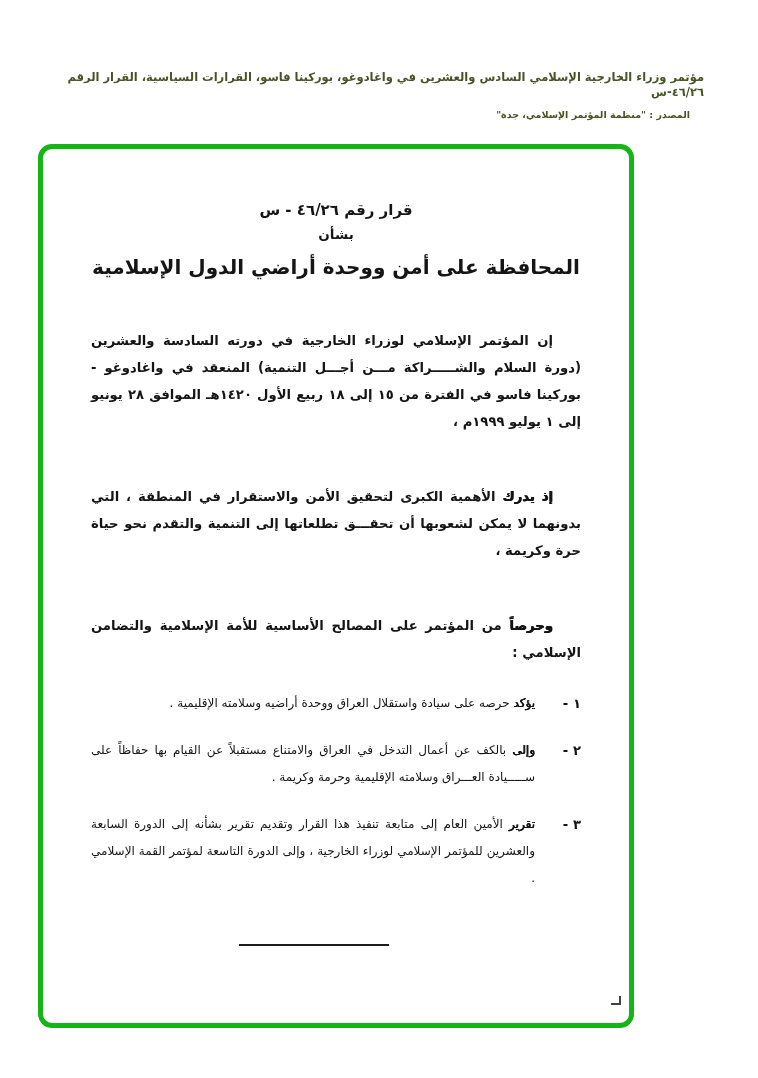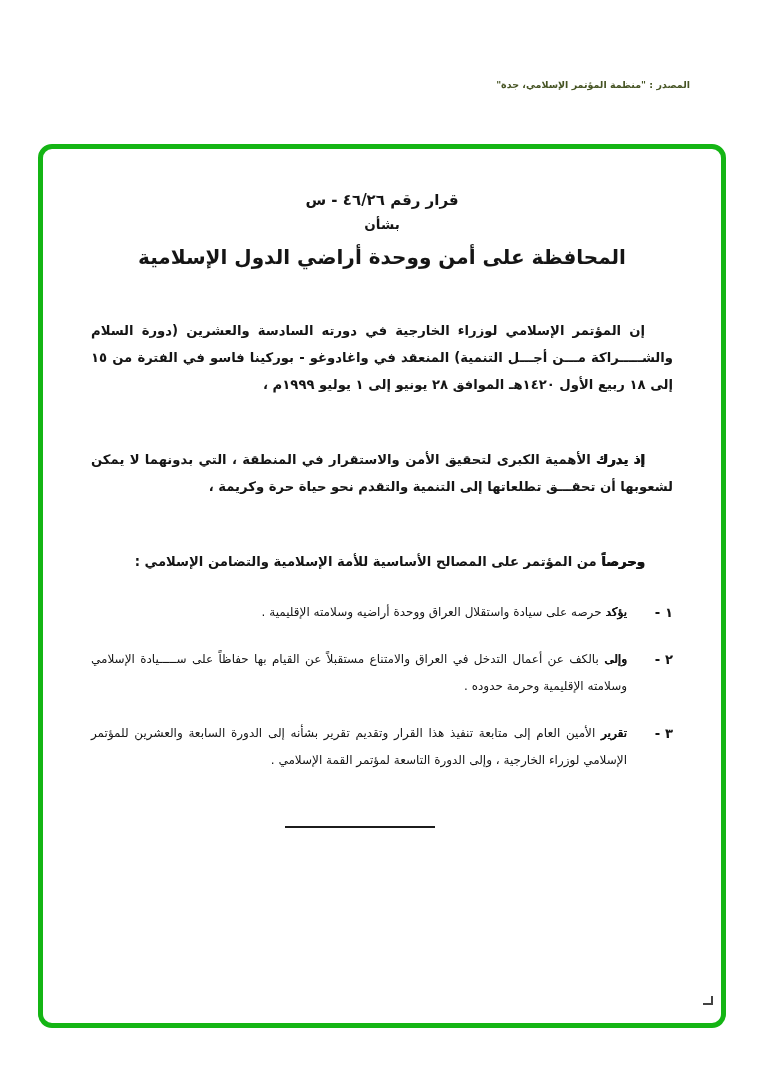--- a/index.html
+++ b/index.html
@@ -20,23 +20,23 @@
   
   .src-header{
     position:absolute;top:70px;right:54px;left:54px;
     direction:rtl;text-align:right;color:var(--header-color);
   }
   .src-line1{font-size:11.5px;font-weight:bold;line-height:15px;letter-spacing:0;}
   .src-line2{font-size:9.5px;font-weight:bold;margin-top:9px;padding-right:14px;}
 
   
   .green-box{
-    position:absolute;top:144px;left:38px;width:688px;height:884px;
+    position:absolute;top:144px;left:38px;width:596px;height:884px;
     border:5px solid var(--green);border-radius:14px;
-    padding:36px 48px 0 48px;
+    padding:46px 48px 0 48px;
     direction:rtl;color:var(--body-color);background:#fff;
   }
   .doc-title{font-size:15px;font-weight:bold;text-align:center;margin-top:6px;}
   .doc-about{font-size:13.5px;font-weight:bold;text-align:center;margin-top:7px;}
   .doc-subject{font-size:20px;font-weight:bold;text-align:center;margin-top:13px;}
 
   .doc-body{margin-top:44px;}
   .para{
     font-size:13.2px;font-weight:bold;line-height:27px;
     text-align:justify;margin-bottom:24px;text-indent:28px;margin-top:48px;
@@ -58,20 +58,21 @@
     position:absolute;right:8px;bottom:18px;width:10px;height:9px;
     border-right:2px solid #222;border-bottom:2px solid #222;opacity:.85;
   }
 </style>
 </head>
 <body>
 
 <div class="page">
 
   <header class="src-header">
+    <div class="src-line1">مؤتمر وزراء الخارجية الإسلامي السادس والعشرين في واغادوغو، بوركينا فاسو، القرارات السياسية، القرار الرقم ٤٦/٢٦-س</div>
     <div class="src-line2">المصدر : "منظمة المؤتمر الإسلامي، جدة"</div>
   </header>
 
   <main class="green-box">
     <h1 class="doc-title">قرار رقم ٤٦/٢٦ - س</h1>
     <div class="doc-about">بشأن</div>
     <h2 class="doc-subject">المحافظة على أمن ووحدة أراضي الدول الإسلامية</h2>
 
     <section class="doc-body">
 
@@ -83,21 +84,21 @@
 
       <div class="items">
 
         <div class="item">
           <span class="num">١ -</span>
           <p class="item-text"><span class="lead">يؤكد</span> <span>حرصه على سيادة واستقلال العراق ووحدة أراضيه وسلامته الإقليمية .</span></p>
         </div>
 
         <div class="item">
           <span class="num">٢ -</span>
-          <p class="item-text"><span class="lead">وإلى</span> <span>بالكف عن أعمال التدخل في العراق والامتناع مستقبلاً عن القيام بها حفاظاً على ســـــيادة الإسلامي وسلامته الإقليمية وحرمة حدوده .</span></p>
+          <p class="item-text"><span class="lead">وإلى</span> <span>بالكف عن أعمال التدخل في العراق والامتناع مستقبلاً عن القيام بها حفاظاً على ســـــيادة العـــراق وسلامته الإقليمية وحرمة وكريمة .</span></p>
         </div>
 
         <div class="item">
           <span class="num">٣ -</span>
           <p class="item-text"><span class="lead">تقرير</span> <span>الأمين العام إلى متابعة تنفيذ هذا القرار وتقديم تقرير بشأنه إلى الدورة السابعة والعشرين للمؤتمر الإسلامي لوزراء الخارجية ، وإلى الدورة التاسعة لمؤتمر القمة الإسلامي .</span></p>
         </div>
 
       </div>
 
       <div class="sig-line"></div>

